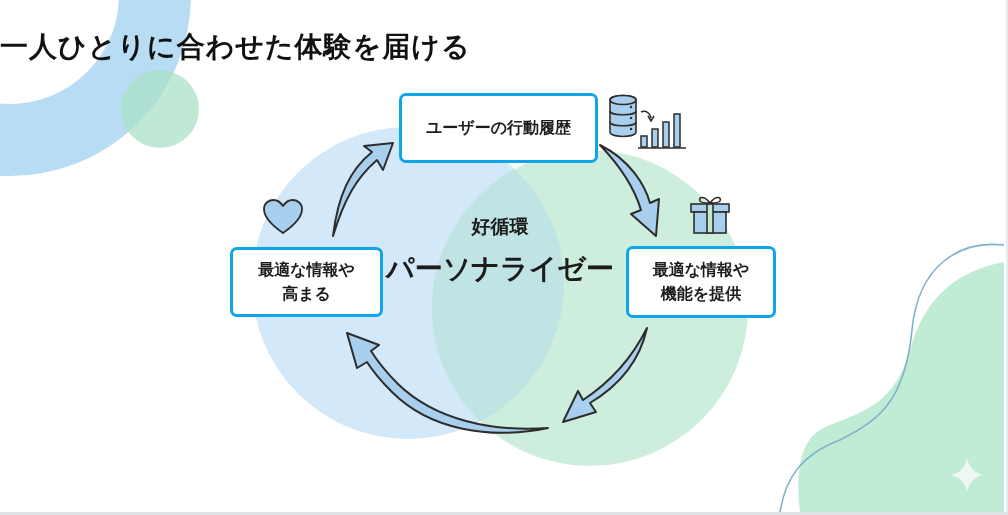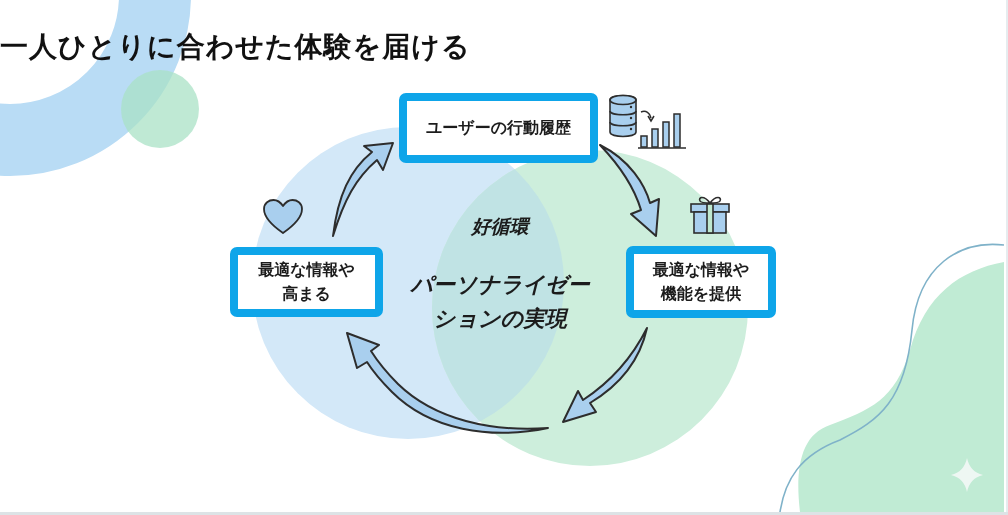--- a/index.html
+++ b/index.html
@@ -17,35 +17,35 @@
   .page-bottom {
     position: absolute; left: 0; bottom: 0; width: 1008px; height: 3px;
     background: #dde3e6;
   }
   .title {
     position: absolute; left: 0; width: 1008px; top: 28px;
     text-align: left; font-size: 28px; font-weight: bold; letter-spacing: 1px;
     color: #111;
   }
   .box {
-    position: absolute; background: #ffffff; border: 8px solid #0ea5e9;
+    position: absolute; background: #ffffff; border: 3px solid #0ea5e9;
     border-radius: 7px; display: flex; flex-direction: column;
     align-items: center; justify-content: center;
     font-size: 16px; font-weight: bold; line-height: 24px; color: #1c1c1c;
     box-sizing: border-box;
   }
   .box-top { left: 399px; top: 93px; width: 199px; height: 70px; }
   .box-right { left: 614px; top: 246px; width: 150px; height: 72px; margin-left: 12px; }
   .box-left { left: 230px; top: 247px; width: 153px; height: 70px; }
   .center-label {
     position: absolute; left: 380px; width: 240px; text-align: center;
-    font-weight: bold; color: #1c1c1c; font-style: italic;
+    font-weight: bold; color: #1c1c1c;
   }
   .center-sub { top: 214px; font-size: 19px; }
-  .center-main { top: 268px; font-size: 22px; line-height: 34px; }
+  .center-main { top: 252px; font-size: 28px; line-height: 34px; }
   .icon { position: absolute; }
 </style>
 </head>
 <body>
 
 <svg class="bg-svg" viewBox="0 0 1008 515">
 
   <circle cx="10" cy="-5" r="145" fill="none" stroke="#b9dcf5" stroke-width="72"></circle>
 
   <circle cx="160" cy="109" r="39" fill="#a9e2c6" fill-opacity="0.75"></circle>
@@ -90,21 +90,20 @@
 </div>
 
 <div class="box box-left">
   <span>最適な情報や</span>
   <span>高まる</span>
 </div>
 
 <div class="center-label center-sub">好循環</div>
 <div class="center-label center-main">
   <div>パーソナライゼー</div>
-  <div>ションの実現</div>
 </div>
 
 <svg class="icon" style="left:608px; top:94px;" width="80" height="60" viewBox="0 0 80 60">
   <g stroke="#2d2d2d" stroke-width="1.6" fill="#a9cfee">
     <path d="M2 6 C 2 0, 28 0, 28 6 L 28 38 C 28 44, 2 44, 2 38 Z"></path>
     <ellipse cx="15" cy="6" rx="13" ry="4.5"></ellipse>
     <path d="M2 17 C 2 22, 28 22, 28 17" fill="none"></path>
     <path d="M2 28 C 2 33, 28 33, 28 28" fill="none"></path>
   </g>
   <g fill="#2d2d2d">

